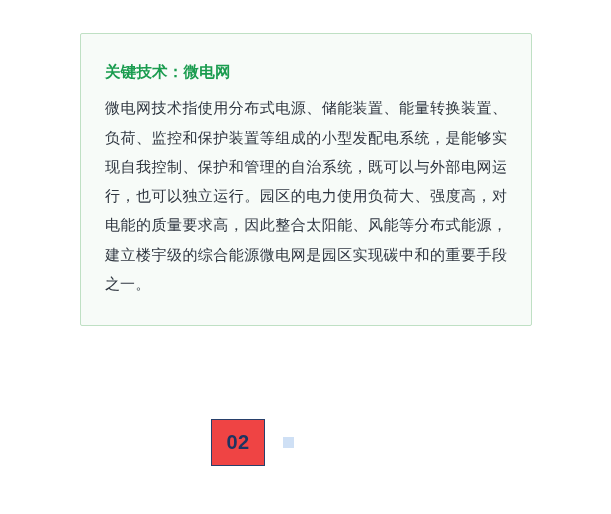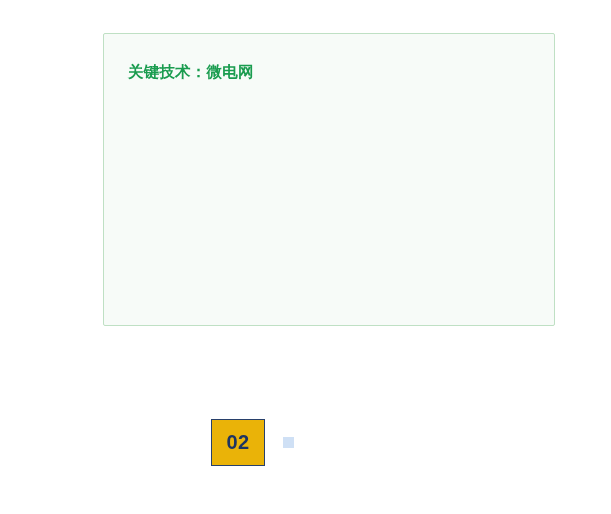--- a/index.html
+++ b/index.html
@@ -20,21 +20,20 @@
     position: absolute;
     left: 80px;
     top: 33px;
     width: 452px;
     height: 293px;
     box-sizing: border-box;
     background: #f7fbf8;
     border: 1px solid #bfe0c4;
     border-radius: 2px;
     padding: 26px 24px 20px 24px;
-    margin-left: 23px;
   }
   .callout-title {
     color: #1a9c4f;
     font-size: 15.5px;
     font-weight: bold;
     line-height: 1.5;
     margin: 0 0 10px 0;
     letter-spacing: 0.2px;
   }
   .callout-body {
@@ -56,21 +55,21 @@
     align-items: center;
   }
   .section-num-box {
     width: 54px;
     height: 47px;
     box-sizing: border-box;
     border: 1px solid #28406b;
     display: flex;
     align-items: center;
     justify-content: center;
-    background: #eab308;
+    background: #ef4444;
   }
   .section-num {
     color: #1d3461;
     font-size: 20px;
     font-weight: bold;
     letter-spacing: 0.5px;
   }
   .section-title {
     margin-left: 27px;
     color: #1d1d1f;
@@ -84,20 +83,21 @@
     height: 11px;
     background: #cfe0f5;
     display: inline-block;
   }
 </style>
 </head>
 <body>
 
 <div class="callout">
   <div class="callout-title">关键技术：微电网</div>
+  <div class="callout-body">微电网技术指使用分布式电源、储能装置、能量转换装置、负荷、监控和保护装置等组成的小型发配电系统，是能够实现自我控制、保护和管理的自治系统，既可以与外部电网运行，也可以独立运行。园区的电力使用负荷大、强度高，对电能的质量要求高，因此整合太阳能、风能等分布式能源，建立楼宇级的综合能源微电网是园区实现碳中和的重要手段之一。</div>
 </div>
 
 <div class="section-head">
   <div class="section-num-box">
     <span class="section-num">02</span>
   </div>
   <span class="section-square"></span>
 </div>
 
 </body></html>

